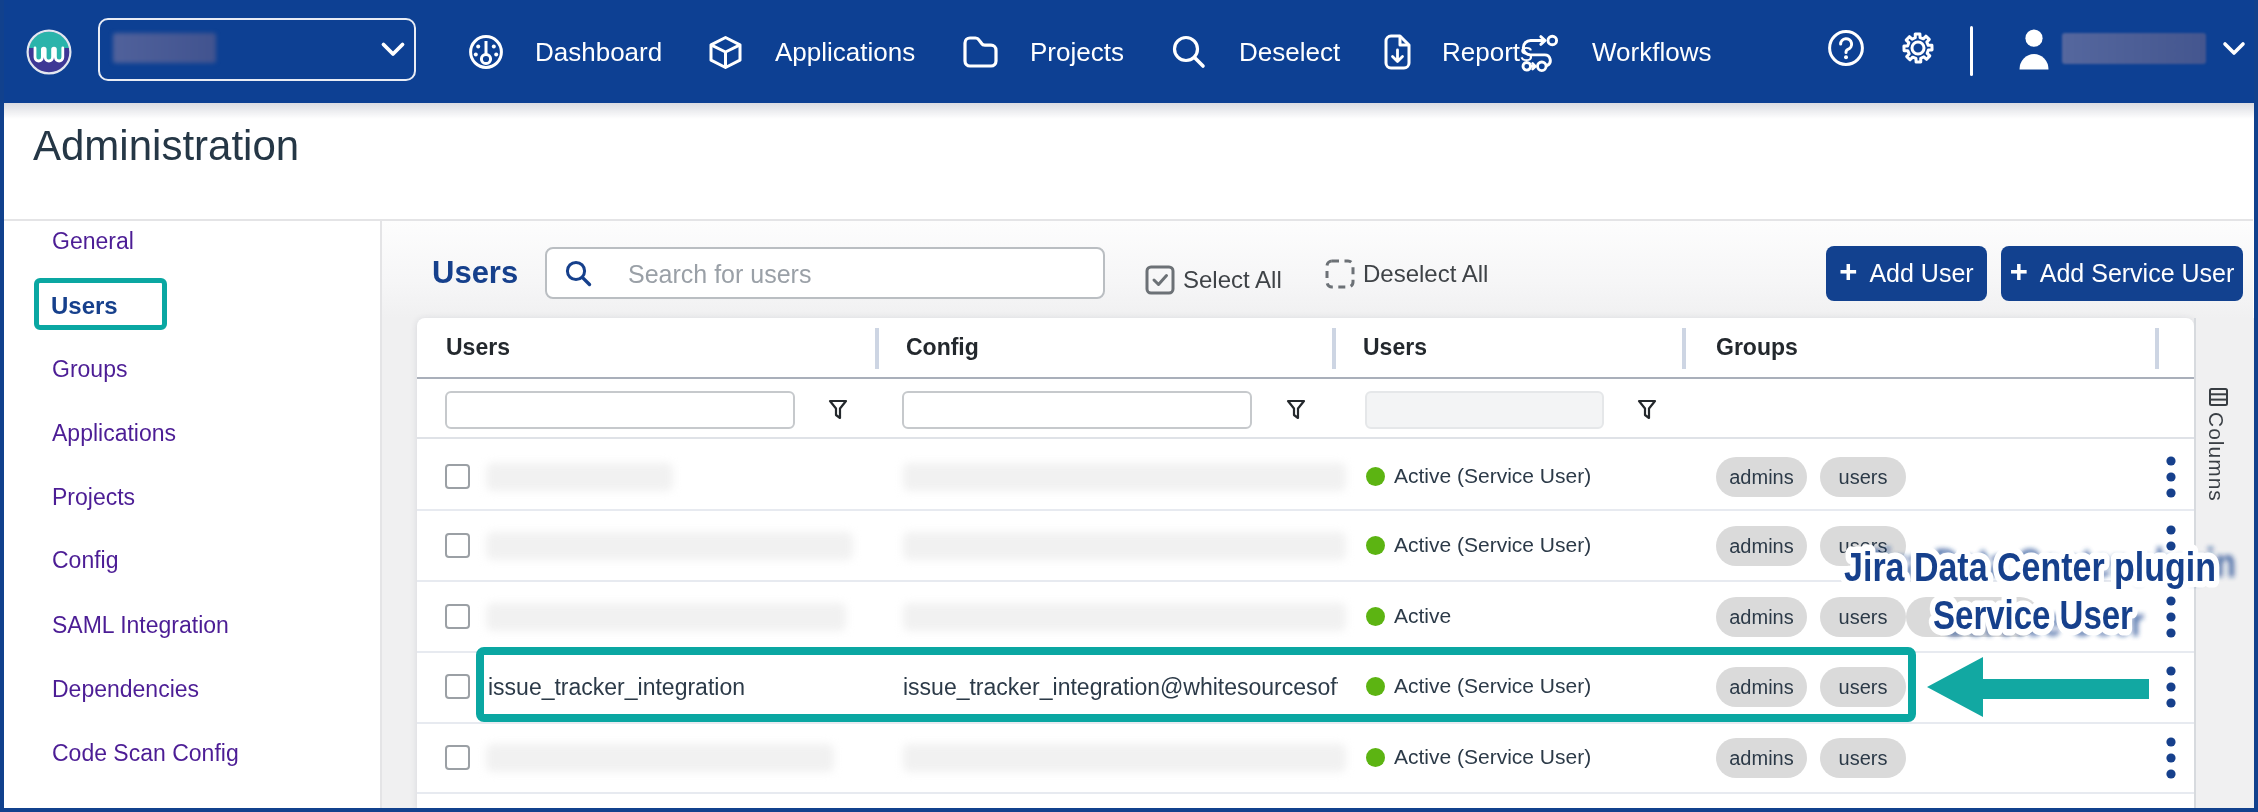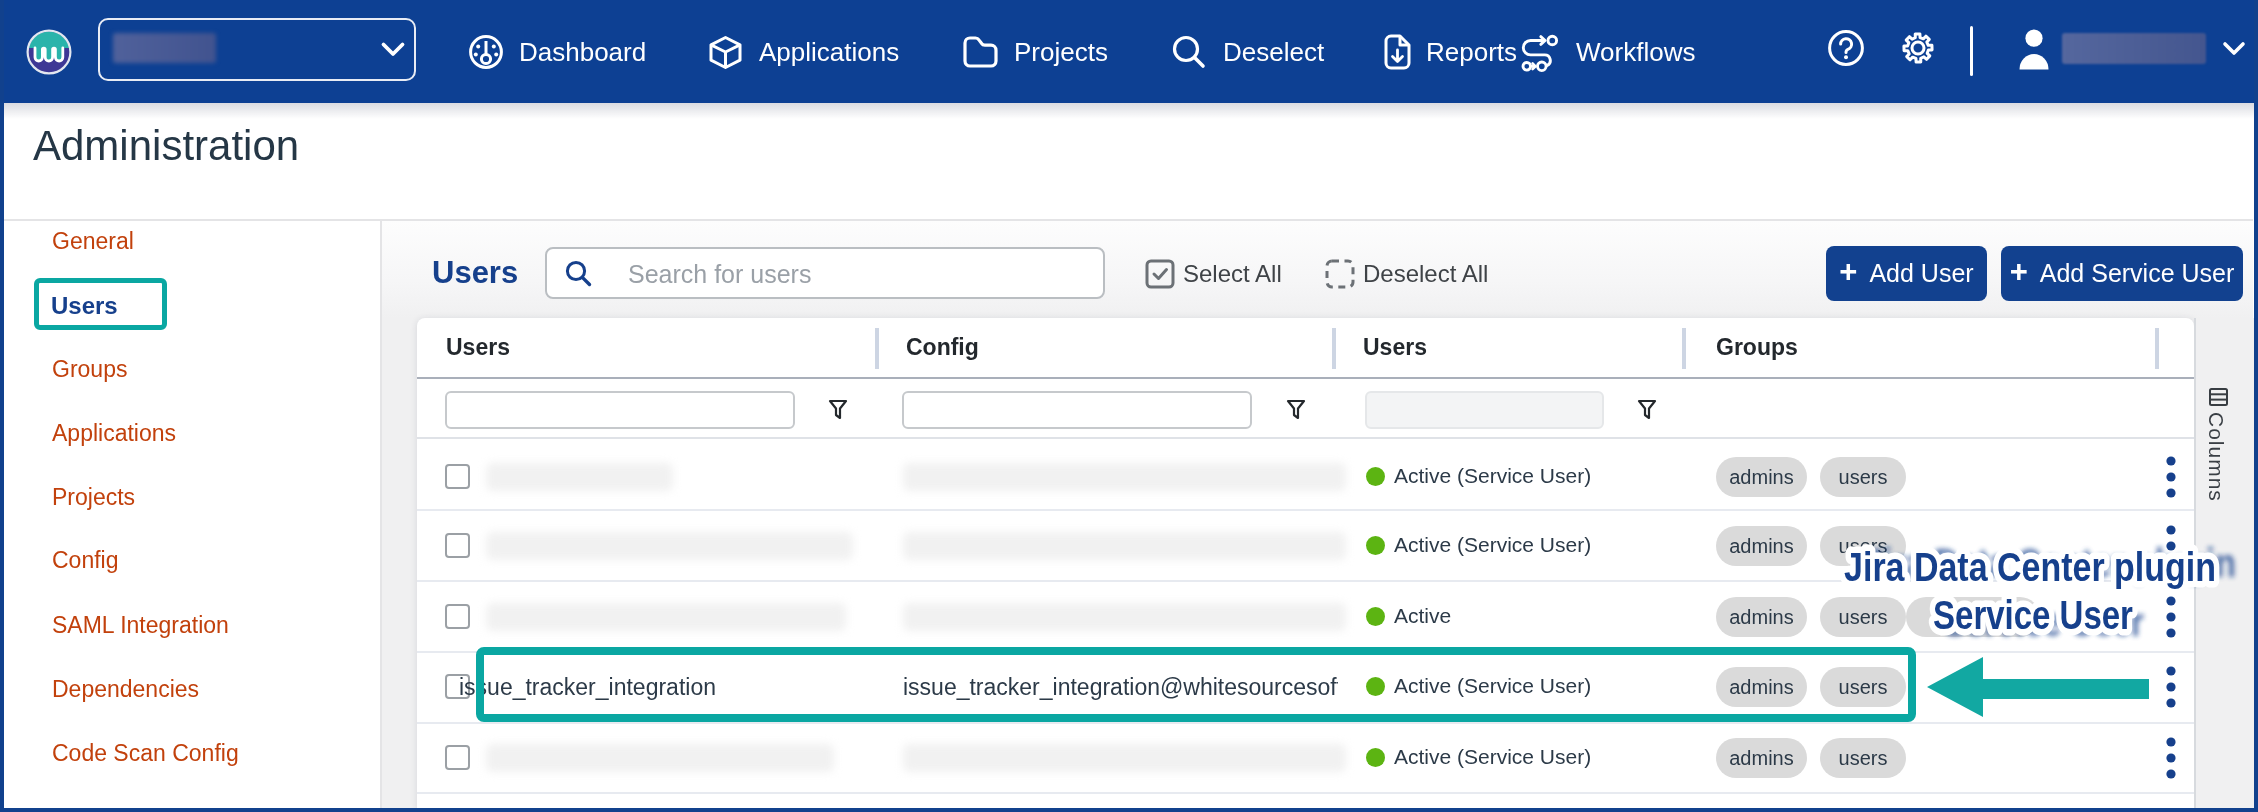--- a/index.html
+++ b/index.html
@@ -12,36 +12,36 @@
   #bR { right:0; top:0; width:4px; height:812px; background:#11418d; z-index:90; }
   #bB { left:0; bottom:0; width:2258px; height:4px; background:#11418d; z-index:90; }
 
   
   #nav { left:0; top:0; width:2258px; height:103px; background:#0d4093; z-index:50; }
   #navshadow { left:0; top:103px; width:2258px; height:16px;
     background:linear-gradient(180deg, rgba(90,95,120,0.22), rgba(90,95,120,0)); z-index:5; }
   .navitem { position:absolute; top:4px; height:96px; z-index:51; display:flex; align-items:center; color:#fff;
     font-size:26px; }
   .navitem svg { display:block; }
-  .navlabel { margin-left:15px; }
+  .navlabel { margin-left:31px; }
   #orgbox { left:98px; top:18px; width:318px; height:63px; border:2px solid #e8ecf5; border-radius:10px; z-index:51; }
   #orgpill { z-index:52; left:113px; top:33px; width:103px; height:30px; border-radius:3px;
     background:linear-gradient(90deg,#50619b,#41538f); filter:blur(2px); }
   #userpill { z-index:52; left:2062px; top:33px; width:144px; height:31px; border-radius:3px;
     background:linear-gradient(90deg,#55679e,#44568f); filter:blur(1px); }
   #navsep { z-index:51; left:1970px; top:26px; width:3px; height:50px; background:#fff; border-radius:2px; }
 
   
   #pgtitle { left:33px; top:122px; font-size:42px; color:#253746; z-index:6; }
   #hrule { left:4px; top:219px; width:2249px; height:2px; background:#e4e4e6; z-index:6; }
 
   
   #sidebar { left:4px; top:221px; width:377px; height:584px; background:#fff; }
   #vrule { left:380px; top:221px; width:2px; height:587px; background:#e4e4e6; }
-  .sideitem { position:absolute; left:52px; font-size:23px; color:#c2410c; white-space:nowrap; }
+  .sideitem { position:absolute; left:52px; font-size:23px; color:#4c1d95; white-space:nowrap; }
   #usersbox { left:34px; top:278px; width:133px; height:52px; border:5px solid #0aa7a2; border-radius:6px; }
   #sideusers { left:51px; top:292px; font-size:24px; font-weight:bold; color:#16408c; position:absolute; }
 
   
   #content { left:382px; top:221px; width:1871px; height:587px;
     background:linear-gradient(180deg,#fdfdfd 0px,#f6f6f7 60px,#f0f0f1 97px); }
 
   
   #uTitle { left:432px; top:255px; font-size:31px; font-weight:bold; color:#16408c; z-index:7; }
   #searchbox { left:545px; top:247px; width:560px; height:52px; background:#fff;
@@ -209,21 +209,21 @@
 
 <div class="abs" id="content"></div>
 <div class="abs" id="uTitle">Users</div>
 <div class="abs" id="searchbox"></div>
 <svg class="abs" style="left:564px;top:259px;z-index:8" width="29" height="29" viewBox="0 0 29 29">
   <circle cx="12" cy="12" r="8.6" fill="none" stroke="#16408c" stroke-width="3"></circle>
   <line x1="18.6" y1="18.6" x2="25.5" y2="25.5" stroke="#16408c" stroke-width="3.4" stroke-linecap="round"></line>
 </svg>
 <div class="abs" id="searchph">Search for users</div>
 
-<div class="tool" style="left:1145px;top:259px">
+<div class="tool" style="left:1145px;top:265px">
 <svg width="30" height="30" viewBox="0 0 30 30" style="margin-right:8px">
   <rect x="2" y="2" width="26" height="26" rx="4" fill="none" stroke="#6c7176" stroke-width="3"></rect>
   <polyline points="9,15 13.5,19.5 21.5,10.5" fill="none" stroke="#6c7176" stroke-width="3" stroke-linecap="round" stroke-linejoin="round"></polyline>
 </svg>Select All</div>
 
 <div class="tool" style="left:1325px;top:259px">
 <svg width="30" height="30" viewBox="0 0 30 30" style="margin-right:8px">
   <rect x="2" y="2" width="26" height="26" rx="5" fill="none" stroke="#6c7176" stroke-width="3" stroke-dasharray="7 5.5"></rect>
 </svg>Deselect All</div>
 
@@ -303,21 +303,21 @@
     <div class="cb" style="top:674px"></div>
     <div class="dot" style="left:1366px;top:677px"></div>
     <div class="status" style="top:674px">Active (Service User)</div>
     <div class="chip" style="left:1716px;top:667px;width:91px">admins</div>
     <div class="chip" style="left:1820px;top:667px;width:86px">users</div>
     <svg class="menu3" style="top:654px" viewBox="0 0 18 66">
       <circle cx="9" cy="17" r="4.6" fill="#16408c"></circle>
       <circle cx="9" cy="33" r="4.6" fill="#16408c"></circle>
       <circle cx="9" cy="49" r="4.6" fill="#16408c"></circle>
     </svg>
-    <div class="rowtxt" style="left:459px;top:674px">issue_tracker_integration</div>
+    <div class="rowtxt" style="left:488px;top:674px">issue_tracker_integration</div>
     <div class="rowtxt" style="left:903px;top:674px;width:435px;overflow:hidden">issue_tracker_integration@whitesourcesoftware.com</div>
     <div class="cb" style="top:745px"></div>
     <div class="pill" style="left:486px;top:744px;width:348px;height:28px"></div>
     <div class="pill" style="left:903px;top:744px;width:443px;height:28px"></div>
     <div class="dot" style="left:1366px;top:748px"></div>
     <div class="status" style="top:745px">Active (Service User)</div>
     <div class="chip" style="left:1716px;top:738px;width:91px">admins</div>
     <div class="chip" style="left:1820px;top:738px;width:86px">users</div>
     <svg class="menu3" style="top:725px" viewBox="0 0 18 66">
       <circle cx="9" cy="17" r="4.6" fill="#16408c"></circle>

